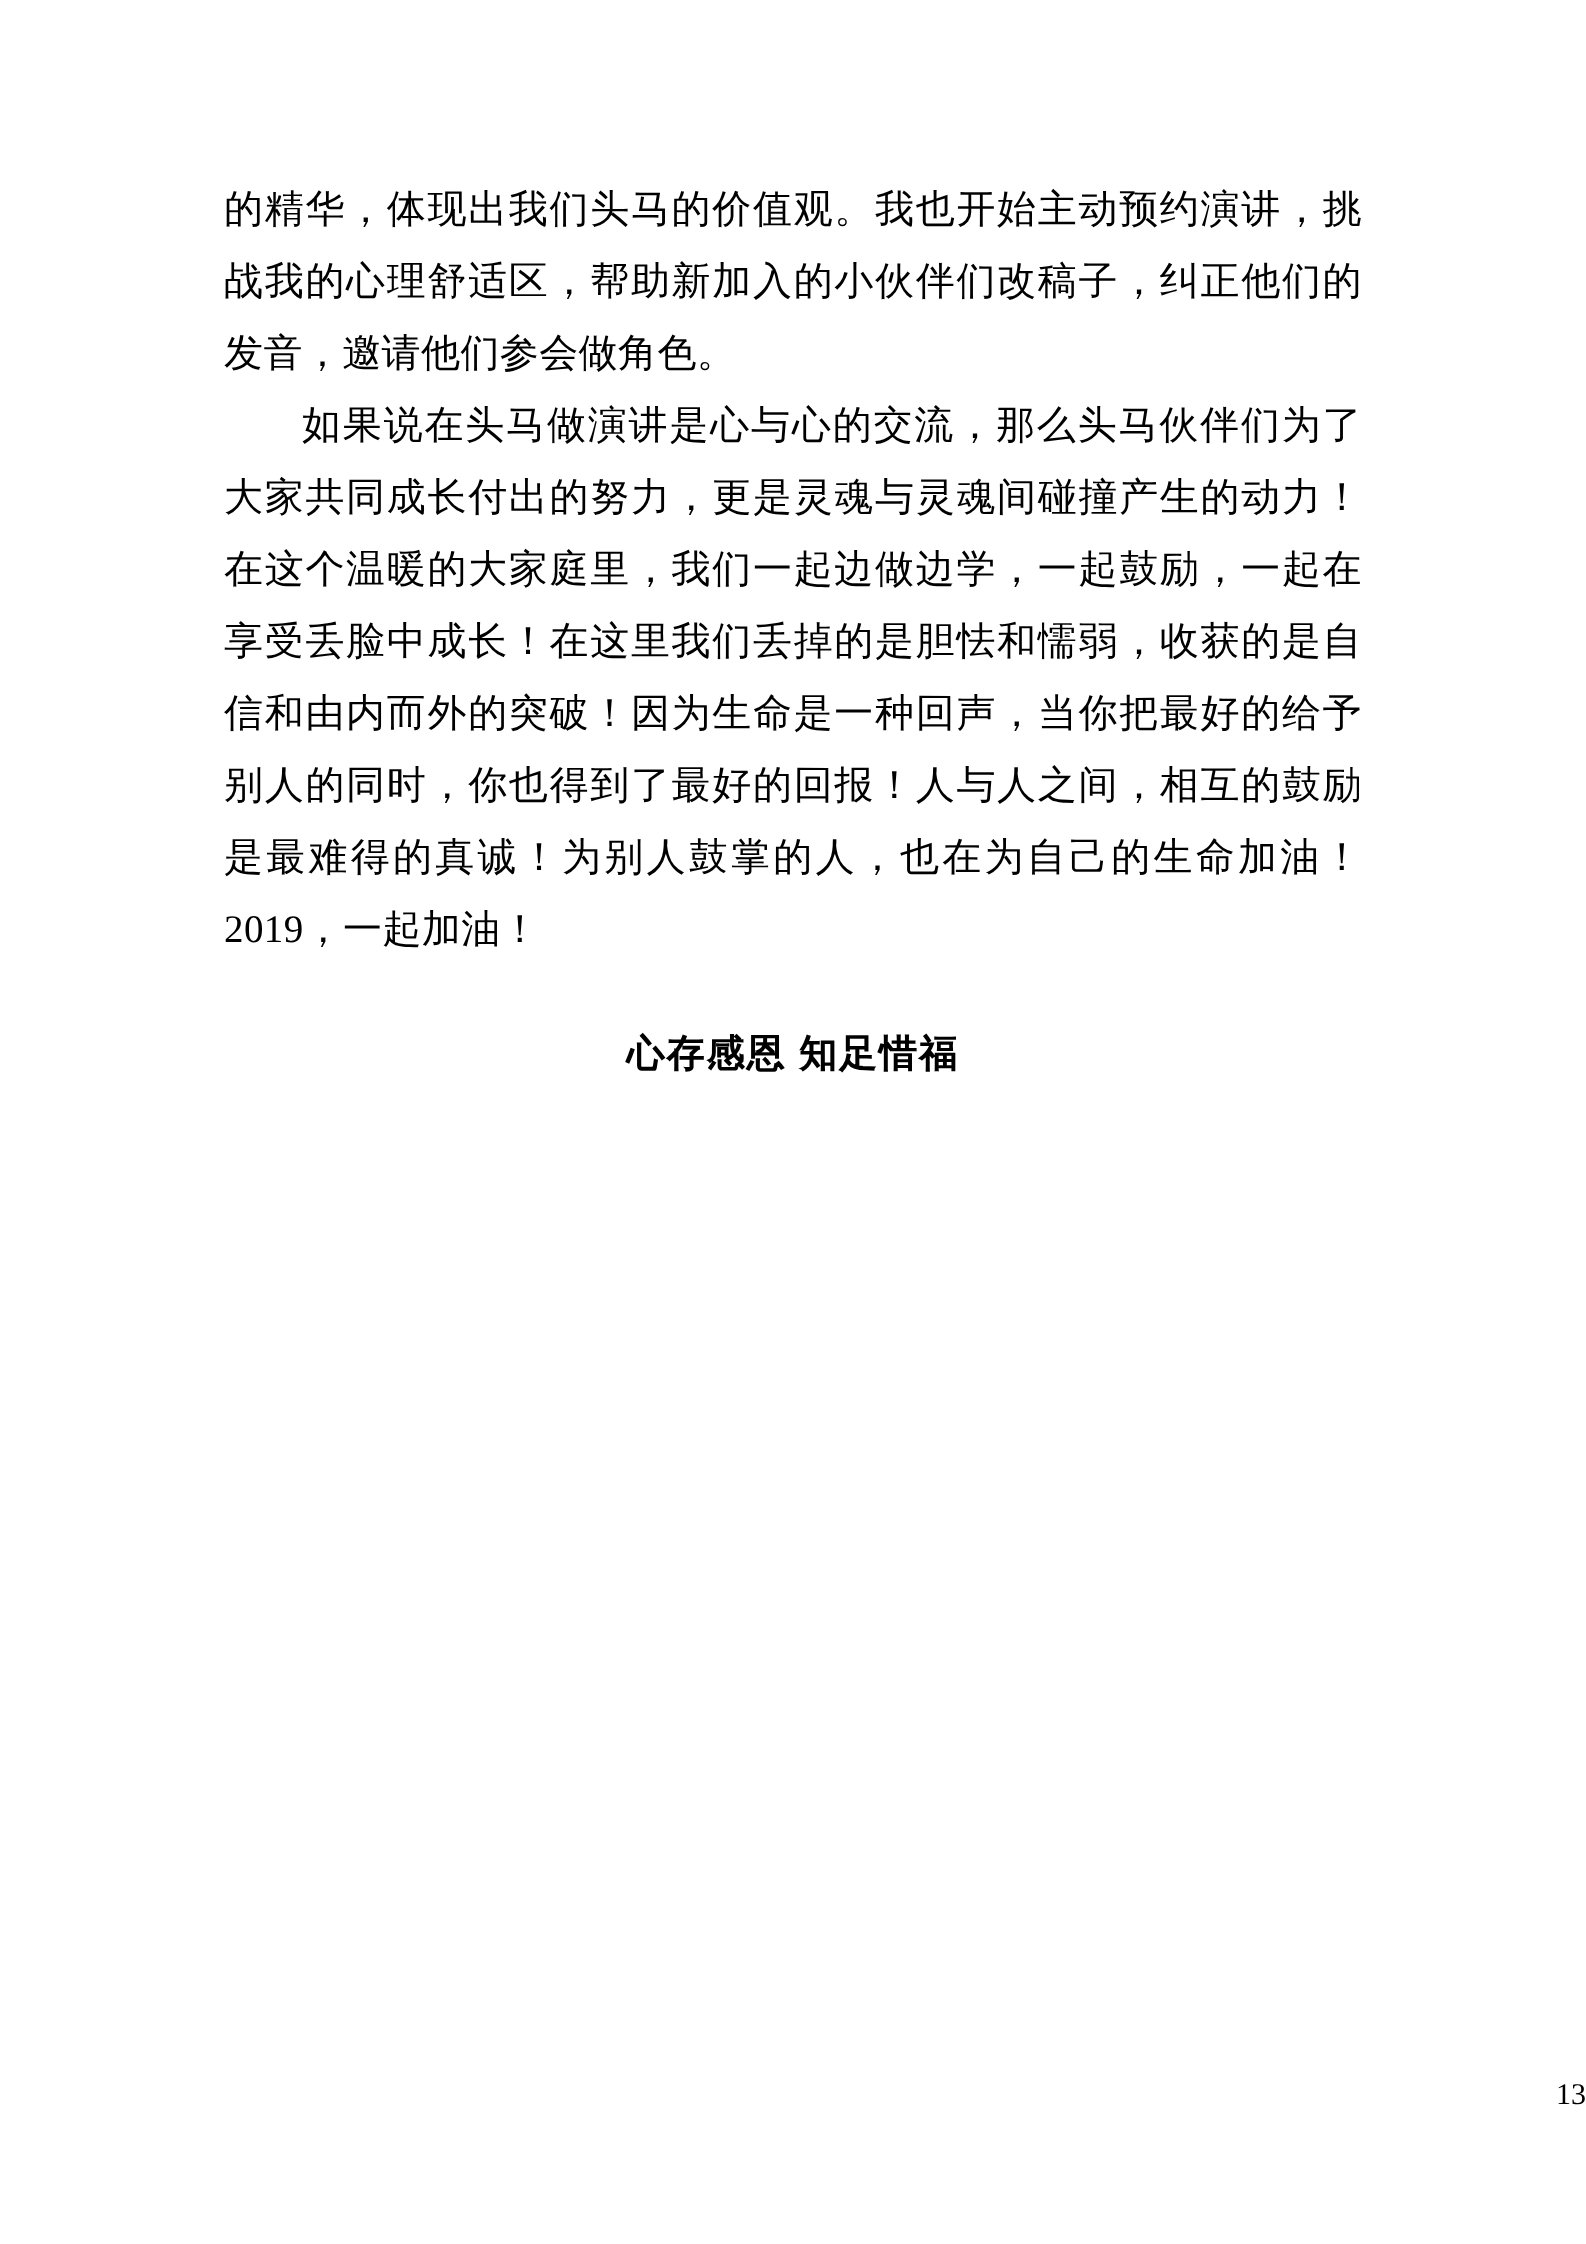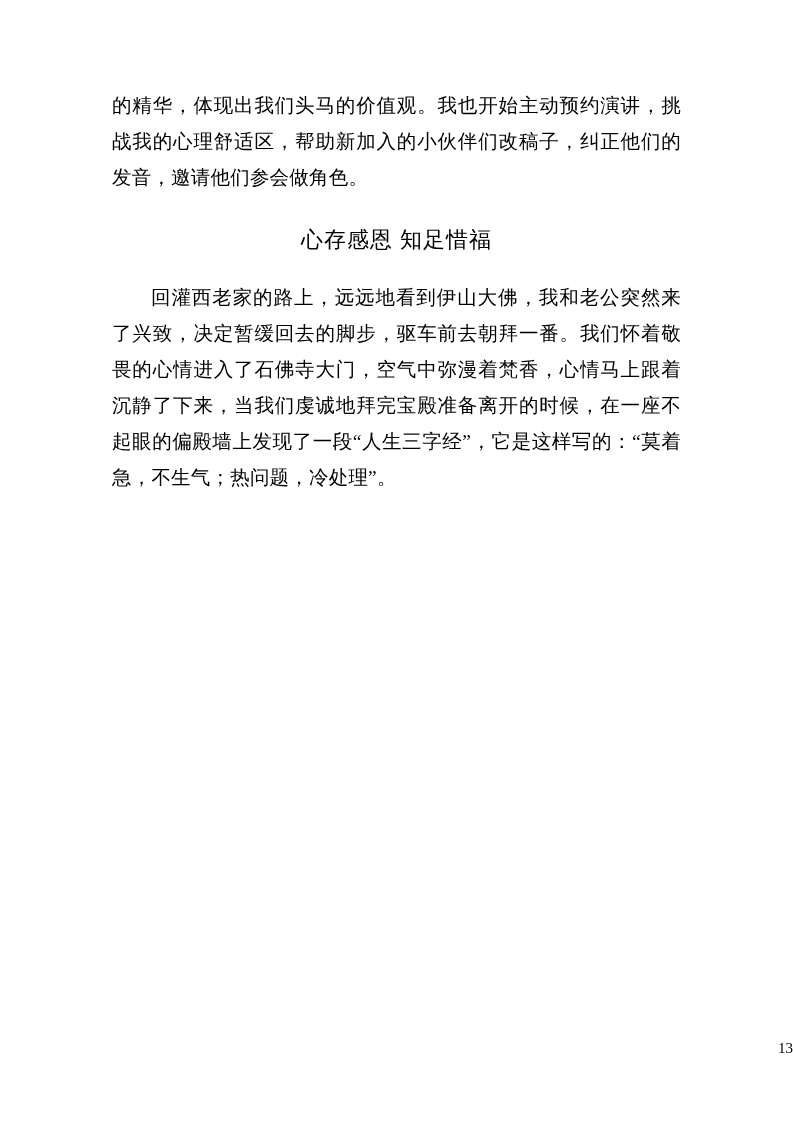--- a/index.html
+++ b/index.html
@@ -44,22 +44,22 @@
     font-size: 19.5px;
     line-height: 36px;
     padding-right: 14px;
   }
   .section-heading {
     margin: 0;
     padding-top: 26px;
     padding-bottom: 22px;
     text-align: center;
     font-family: "Liberation Sans", "DejaVu Sans", sans-serif;
-    font-size: 22px;
-    font-weight: normal;
+    font-size: 19px;
+    font-weight: bold;
     letter-spacing: 1px;
   }
   .page-number {
     position: absolute;
     left: 0;
     right: 0;
     top: 1040px;
     text-align: right;
     font-size: 15px;
     font-family: "Liberation Serif", "DejaVu Serif", serif;
@@ -67,22 +67,22 @@
 </style>
 </head>
 <body>
 
 <div class="page">
   <div class="doc-body">
 
     <p class="para no-indent">的精华，体现出我们头马的价值观。我也开始主动预约演讲，挑战我的心理舒适区，帮助新加入的小伙伴们改稿子，纠正他们的发音，邀请他们参会做角色。</p>
 
 
+    <p class="para">如果说在头马做演讲是心与心的交流，那么头马伙伴们为了大家共同成长付出的努力，更是灵魂与灵魂间碰撞产生的动力！在这个温暖的大家庭里，我们一起边做边学，一起鼓励，一起在享受丢脸中成长！在这里我们丢掉的是胆怯和懦弱，收获的是自信和由内而外的突破！因为生命是一种回声，当你把最好的给予别人的同时，你也得到了最好的回报！人与人之间，相互的鼓励是最难得的真诚！为别人鼓掌的人，也在为自己的生命加油！2019，一起加油！</p>
 
 
     <h2 class="section-heading">心存感恩 知足惜福</h2>
 
-    <p class="para">回灌西老家的路上，远远地看到伊山大佛，我和老公突然来了兴致，决定暂缓回去的脚步，驱车前去朝拜一番。我们怀着敬畏的心情进入了石佛寺大门，空气中弥漫着梵香，心情马上跟着沉静了下来，当我们虔诚地拜完宝殿准备离开的时候，在一座不起眼的偏殿墙上发现了一段“人生三字经”，它是这样写的：“莫着急，不生气；热问题，冷处理”。</p>
 
   </div>
 
   <div class="page-number">13</div>
 </div>
 
 </body></html>

